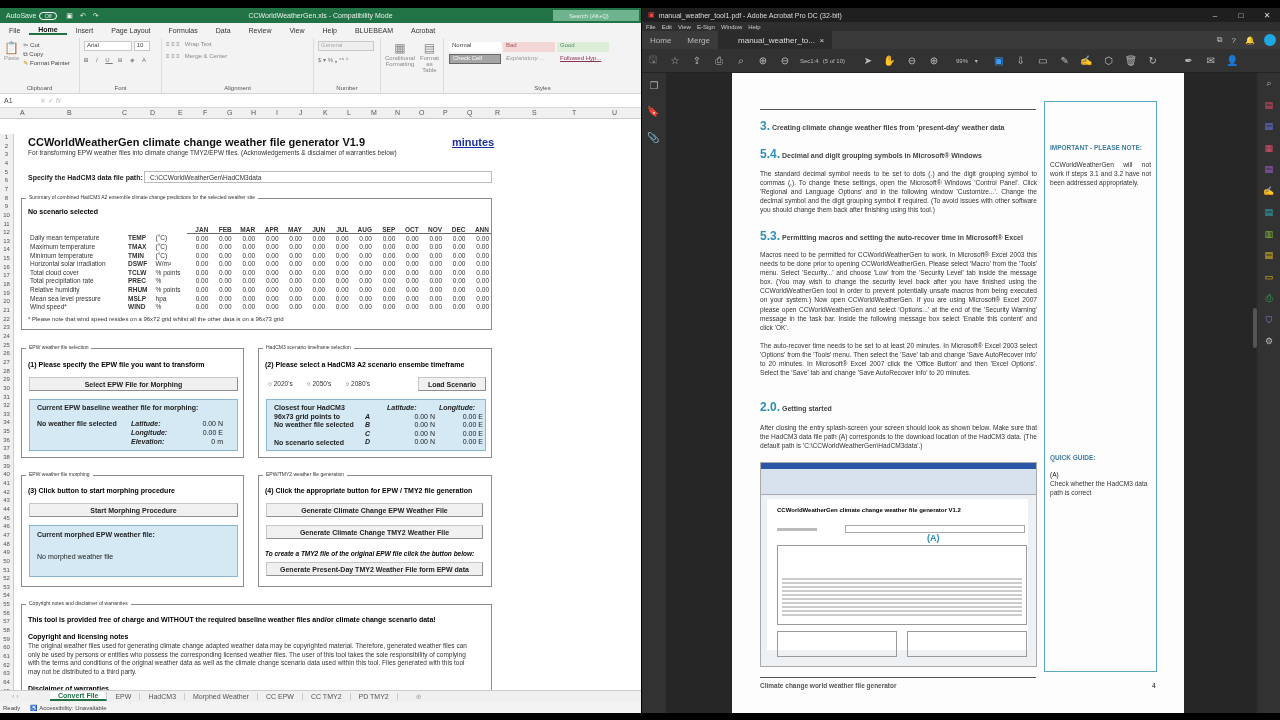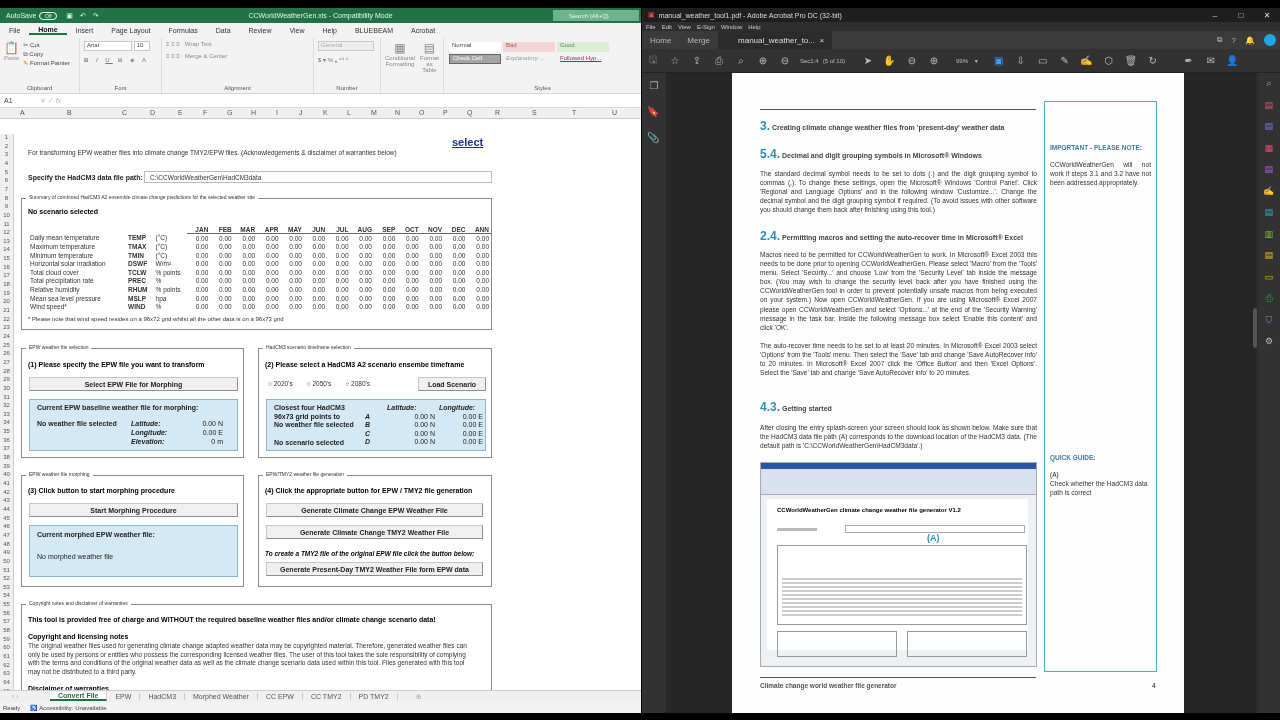--- a/index.html
+++ b/index.html
@@ -225,22 +225,23 @@
       <span style="top:510.35px">60</span>
       <span style="top:519px">61</span>
       <span style="top:527.65px">62</span>
       <span style="top:536.3000000000001px">63</span>
       <span style="top:544.95px">64</span>
       <span style="top:553.6px">65</span>
       <span style="top:562.25px">66</span>
     </div>
 
   <div class="sheet">
+    <div class="abs" style="left:14px;top:2px;font-size:11px;font-weight:bold;color:#111">CCWorldWeatherGen climate change weather file generator V1.9</div>
     <div class="abs" style="left:14px;top:15px;font-size:6.5px;color:#333">For transforming EPW weather files into climate change TMY2/EPW files. (Acknowledgements &amp; disclaimer of warranties below)</div>
-    <div class="abs" style="left:438px;top:2px;font-size:11px;font-weight:bold;color:#1a2fa0;text-decoration:underline">select</div>
+    <div class="abs" style="left:438px;top:2px;font-size:11px;font-weight:bold;color:#1a2fa0;text-decoration:underline">minutes</div>
     <div class="abs" style="left:14px;top:40px;font-size:7px;font-weight:bold;color:#222">Specify the HadCM3 data file path:</div>
     <div class="abs" style="left:130px;top:37px;width:348px;height:12px;border:1px solid #bbb;font-size:6.5px;padding:2px 5px;color:#333">C:\CCWorldWeatherGen\HadCM3data</div>
 
     <div class="grp" style="left:7px;top:64px;width:471px;height:132px">
       <span class="cap">Summary of combined HadCM3 A2 ensemble climate change predictions for the selected weather site</span>
       <div class="abs" style="left:6px;top:9px;font-size:7px;font-weight:bold">No scenario selected</div>
       <table class="clim" id="climtable" style="left:6px;top:26px">
           <tbody>
             <tr>
               <th style="text-align:left;border:none"></th>
@@ -595,24 +596,24 @@
   </div>
   <div class="abs" style="position:absolute;left:24px;top:65px;width:66px;bottom:0;background:#262626"></div>
   <div style="position:absolute;left:542px;top:65px;width:72px;bottom:0;background:#262626"></div>
   <div style="position:absolute;left:611px;top:300px;width:4px;height:40px;background:#555;border-radius:2px"></div>
 
   <div class="page">
     <div class="abs" style="left:28px;top:36px;width:276px;border-top:1.5px solid #555"></div>
     <div class="abs h" style="left:28px;top:46px"><span>3.</span><small>Creating climate change weather files from 'present-day' weather data</small></div>
     <div class="abs h" style="left:28px;top:74px"><span>5.4.</span><small>Decimal and digit grouping symbols in Microsoft® Windows</small></div>
     <div class="abs para" style="left:28px;top:96px;width:277px">The standard decimal symbol needs to be set to dots (.) and the digit grouping symbol to commas (,). To change these settings, open the Microsoft® Windows 'Control Panel'. Click 'Regional and Language Options' and in the following window 'Customize...'. Change the decimal symbol and the digit grouping symbol if required. (To avoid issues with other software you should change them back after finishing using this tool.)</div>
-    <div class="abs h" style="left:28px;top:156px"><span>2.4.</span><small>Permitting macros and setting the auto-recover time in Microsoft® Excel</small></div>
+    <div class="abs h" style="left:28px;top:156px"><span>5.3.</span><small>Permitting macros and setting the auto-recover time in Microsoft® Excel</small></div>
     <div class="abs para" style="left:28px;top:177px;width:277px">Macros need to be permitted for CCWorldWeatherGen to work. In Microsoft® Excel 2003 this needs to be done prior to opening CCWorldWeatherGen. Please select 'Macro' from the 'Tools' menu. Select 'Security...' and choose 'Low' from the 'Security Level' tab inside the message box. (You may wish to change the security level back after you have finished using the CCWorldWeatherGen tool in order to prevent potentially unsafe macros from being executed on your system.) Now open CCWorldWeatherGen. If you are using Microsoft® Excel 2007 please open CCWorldWeatherGen and select 'Options...' at the end of the 'Security Warning' message in the task bar. Inside the following message box select 'Enable this content' and click 'OK'.</div>
     <div class="abs para" style="left:28px;top:268px;width:277px">The auto-recover time needs to be set to at least 20 minutes. In Microsoft® Excel 2003 select 'Options' from the 'Tools' menu. Then select the 'Save' tab and change 'Save AutoRecover info' to 20 minutes. In Microsoft® Excel 2007 click the 'Office Button' and then 'Excel Options'. Select the 'Save' tab and change 'Save AutoRecover info' to 20 minutes.</div>
-    <div class="abs h" style="left:28px;top:327px"><span>4.3.</span><small>Getting started</small></div>
+    <div class="abs h" style="left:28px;top:327px"><span>2.0.</span><small>Getting started</small></div>
     <div class="abs para" style="left:28px;top:350px;width:277px">After closing the entry splash-screen your screen should look as shown below. Make sure that the HadCM3 data file path (A) corresponds to the download location of the HadCM3 data. (The default path is 'C:\CCWorldWeatherGen\HadCM3data'.)</div>
 
     <div class="mini">
       <div style="height:6px;background:#2a56a8"></div>
       <div style="height:26px;background:#d8e2ef;border-bottom:1px solid #aab"></div>
       <div style="position:absolute;left:6px;top:36px;right:8px;bottom:16px;background:#fff">
         <div style="position:absolute;left:10px;top:8px;font-size:6px;font-weight:bold">CCWorldWeatherGen climate change weather file generator V1.2</div>
         <div style="position:absolute;left:10px;top:29px;width:40px;height:3px;background:#bbb"></div>
         <div style="position:absolute;left:78px;top:26px;width:180px;height:8px;border:1px solid #aaa"></div>
         <div style="position:absolute;left:160px;top:34px;font-size:9px;font-weight:bold;color:#2d8fb9">(A)</div>

